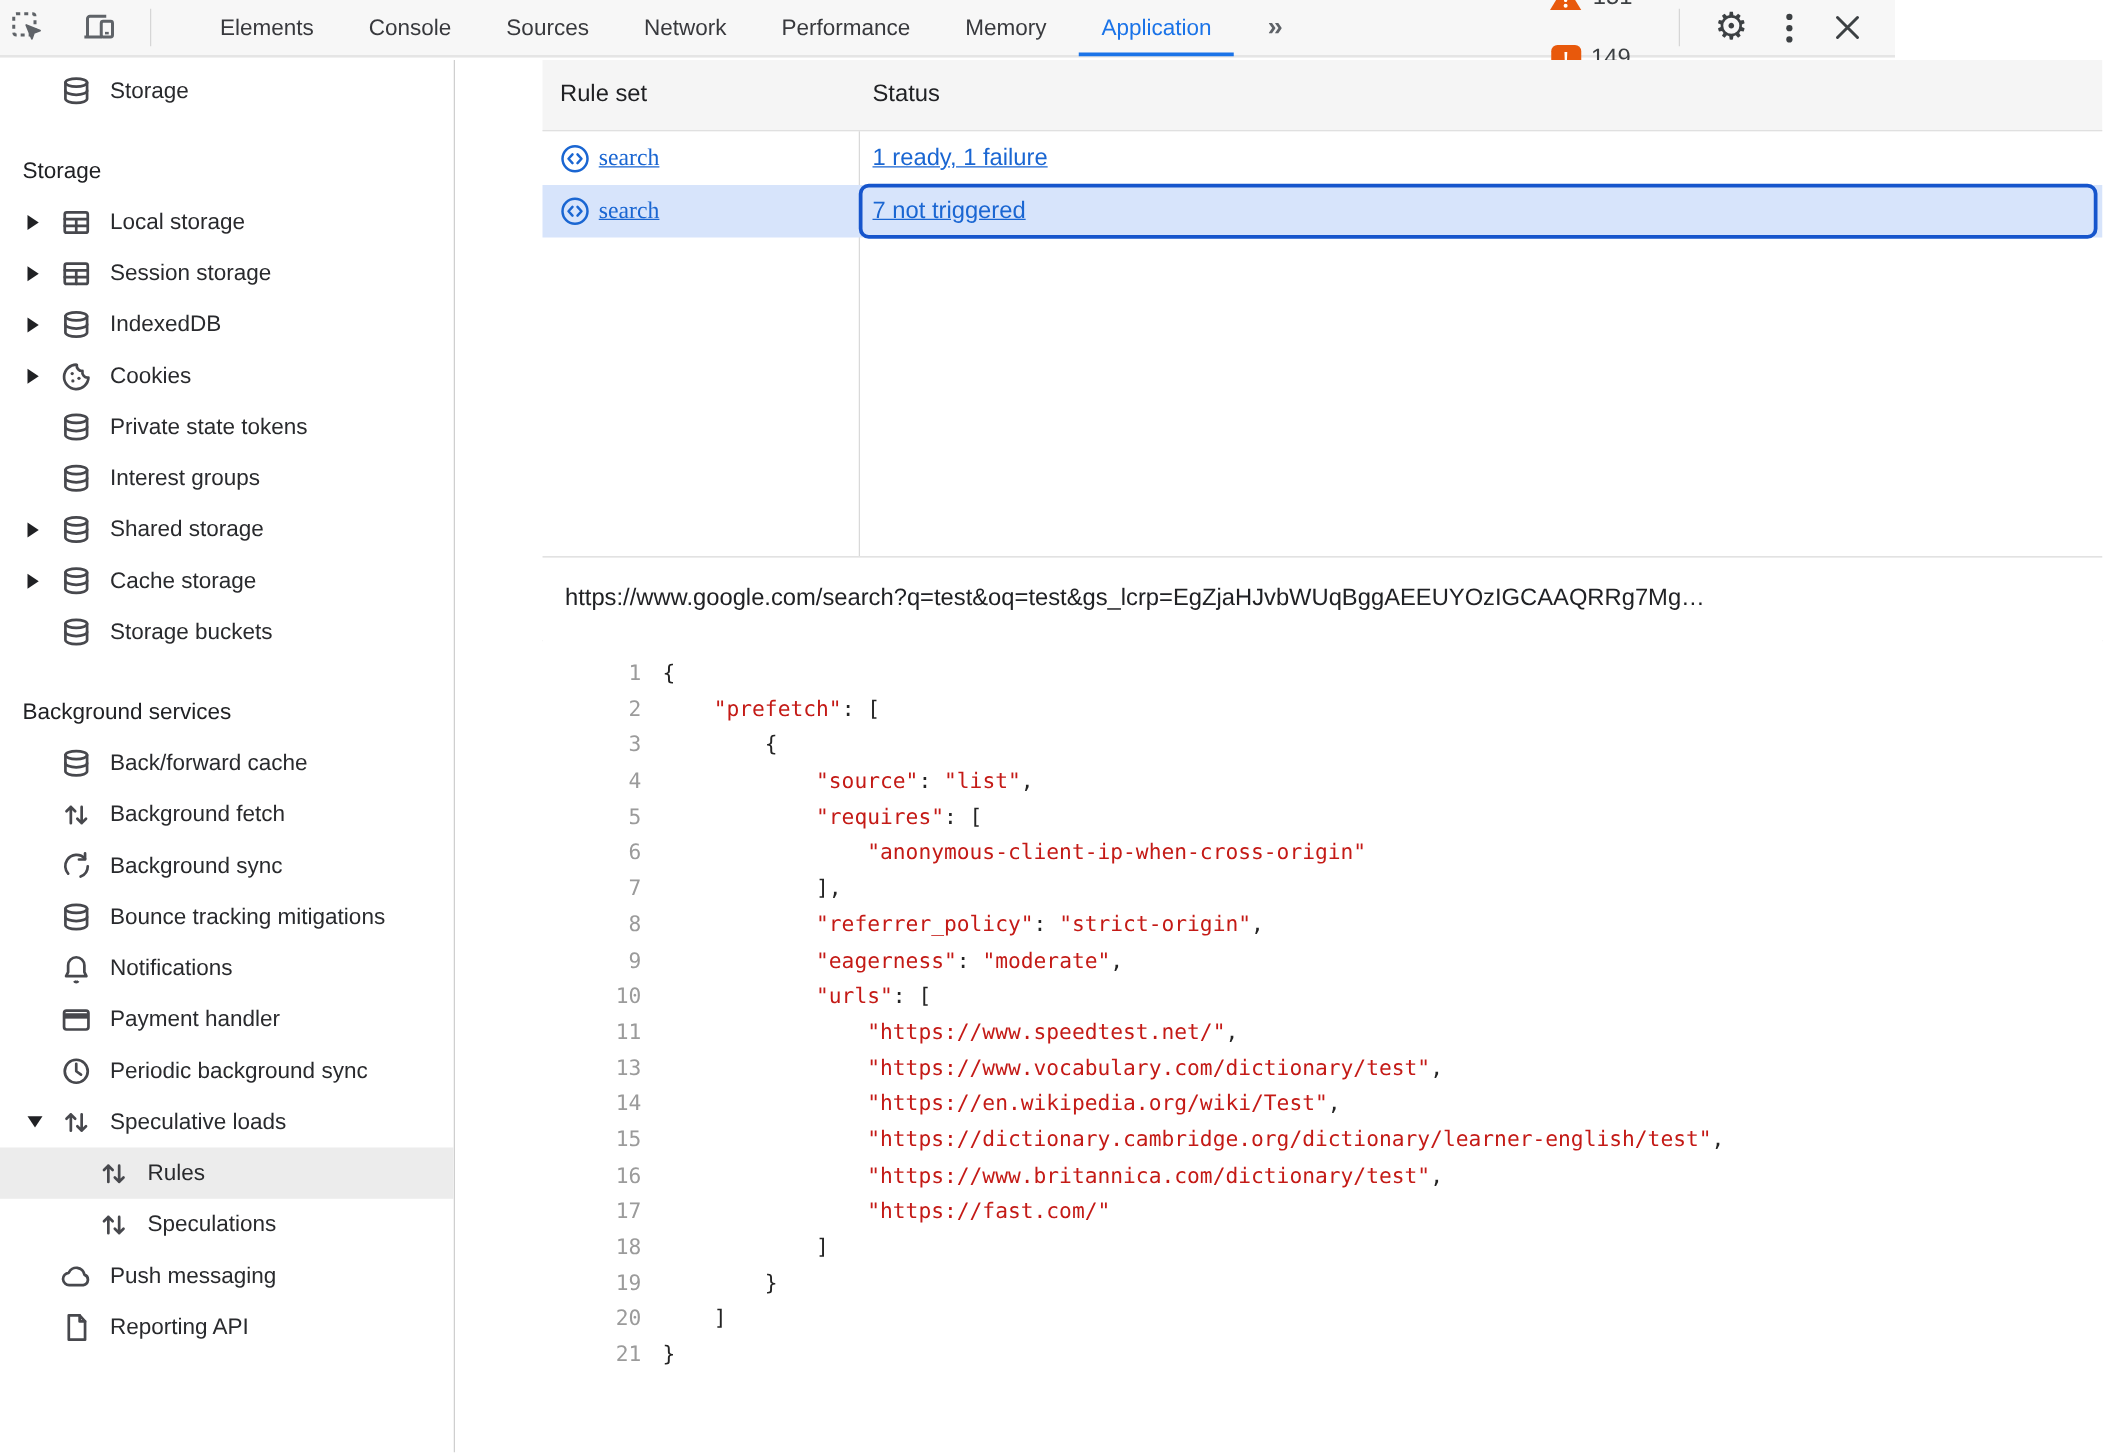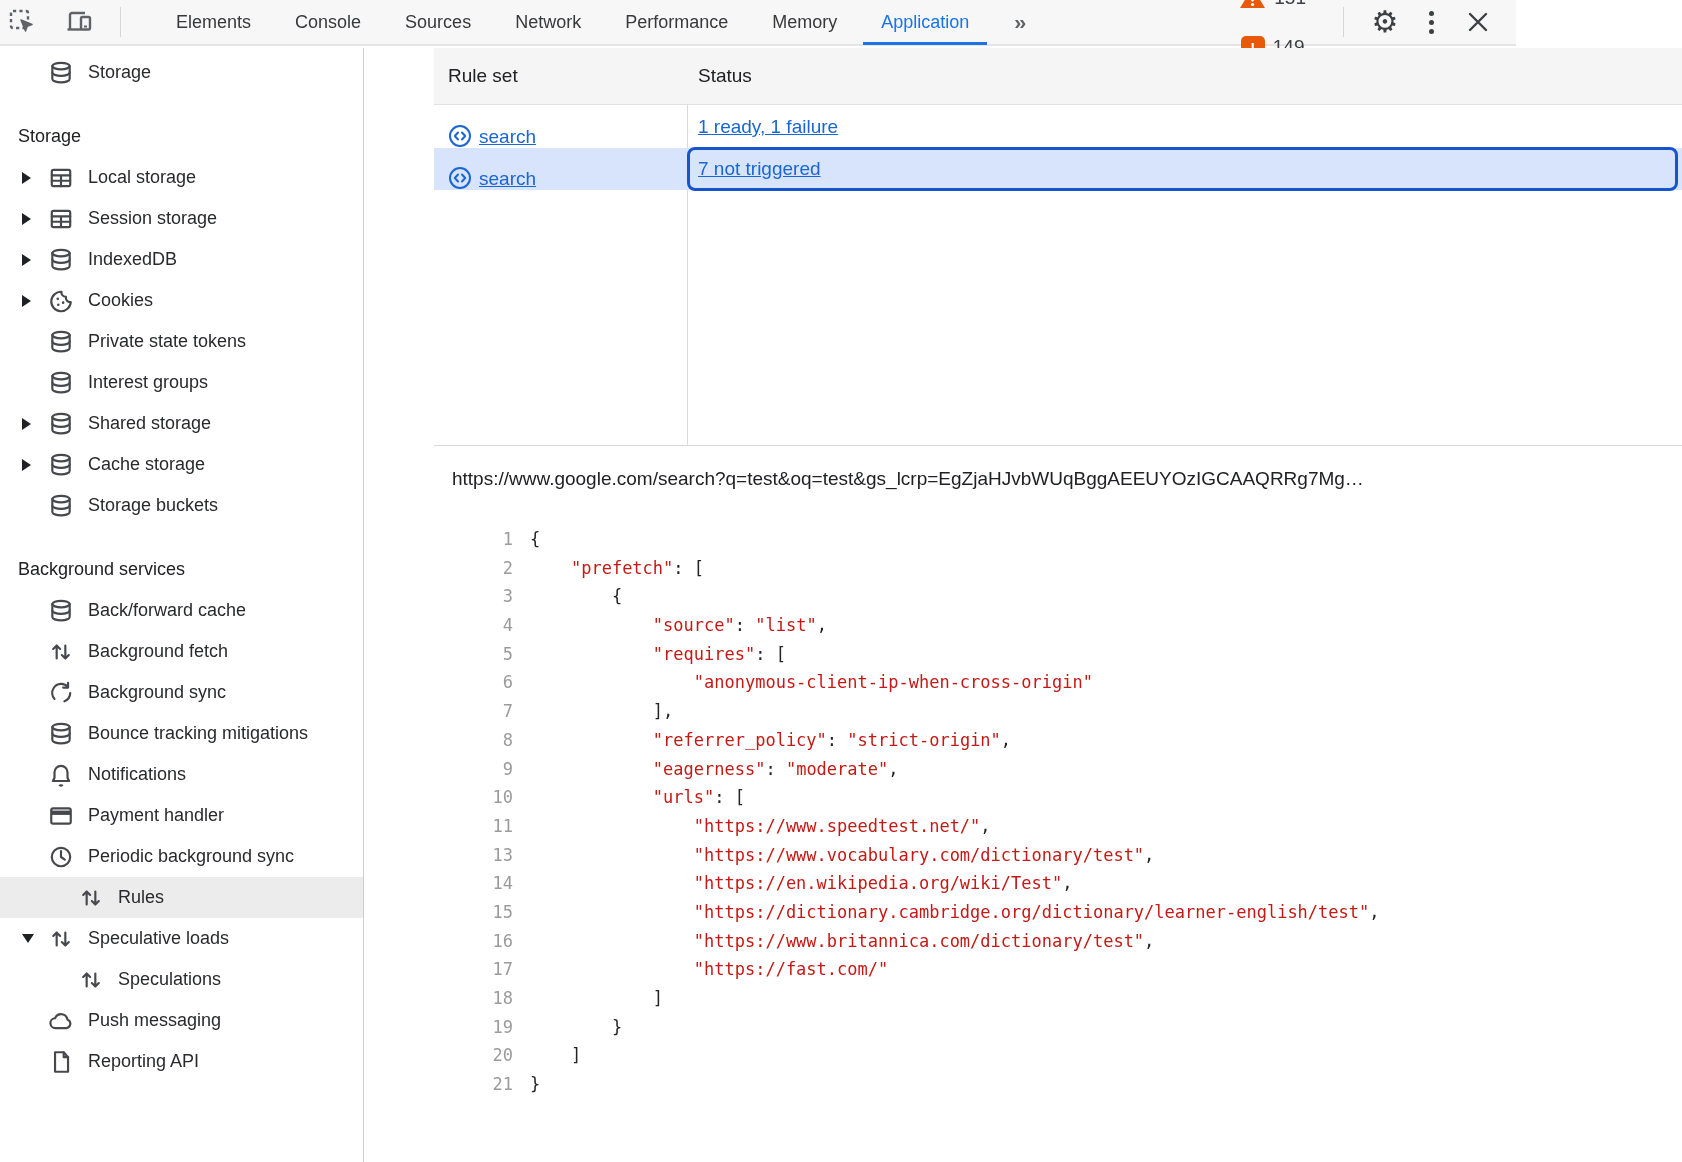--- a/index.html
+++ b/index.html
@@ -50,21 +50,21 @@
   .main { position:absolute; left:434px; top:48px; width:1248px; height:1114px; background:#fff; }
   .table-pane { position:absolute; left:0; top:0; width:1248px; height:397px; }
   .col-divider { position:absolute; left:253px; top:0; bottom:0; width:1px; background:#d9d9d9; }
   .tbl-header { position:absolute; left:0; top:0; width:1248px; height:57px; background:#f5f5f5;
                 border-bottom:1px solid #e0e0e0; display:flex; font-size:19px; color:#202124; }
   .th-rule { width:253px; display:flex; align-items:center; padding-left:14px; }
   .th-status { flex:1; display:flex; align-items:center; padding-left:11px; }
   .tbl-rows { position:absolute; left:0; top:58px; width:1248px; }
   .tbl-row { height:42px; display:flex; }
   .tbl-row.selected { background:#d7e4fb; }
-  .td-rule { width:253px; display:flex; align-items:flex-end; padding-left:14px; gap:7px; }
+  .td-rule { width:253px; display:flex; align-items:center; padding-left:14px; gap:7px;font-family:Liberation Serif, serif; }
   .td-status { flex:1; display:flex; align-items:center; padding-left:11px; position:relative; }
   .tbl-row.selected .td-status .focus-ring { position:absolute; left:0; top:-1px; right:4px; bottom:-1px;
        border:3px solid #1655cc; border-radius:8px; pointer-events:none; }
   a.devlink { color:#1a66d2; text-decoration:underline; font-size:19px; cursor:pointer; }
 
   
   .url-bar { position:absolute; left:0; top:397px; width:1248px; height:68px; background:#fff;
              border-top:1px solid #d9d9d9; border-bottom:1px solid #d9d9d9;
              display:flex; align-items:center; padding-left:18px; font-size:19px; color:#202124;
              white-space:nowrap; overflow:hidden; }
@@ -328,41 +328,41 @@
         <div class="tree-item">
           <span class="arrow-slot"></span>
           <span class="tree-ico">
             <svg width="26" height="26" viewBox="0 0 24 24">
               <circle cx="12" cy="12" r="8.5" stroke="#47484d" stroke-width="2" fill="none" stroke-linecap="round" stroke-linejoin="round"></circle>
               <path d="M12 6.5 V12 L15.5 14.5" stroke="#47484d" stroke-width="2" fill="none" stroke-linecap="round" stroke-linejoin="round"></path>
             </svg>
           </span>
           <span>Periodic background sync</span>
         </div>
-        <div class="tree-item indent1 selected">
-          <span class="arrow-slot"></span>
+        <div class="tree-item">
+          <span class="arrow-slot">
+            <span class="tri-down"></span>
+          </span>
           <span class="tree-ico">
             <svg width="26" height="26" viewBox="0 0 24 24">
               <path d="M8 18 V6 M8 6 L4.8 9.2 M8 6 L11.2 9.2" stroke="#47484d" stroke-width="2" fill="none" stroke-linecap="round" stroke-linejoin="round"></path>
               <path d="M16 6 V18 M16 18 L12.8 14.8 M16 18 L19.2 14.8" stroke="#47484d" stroke-width="2" fill="none" stroke-linecap="round" stroke-linejoin="round"></path>
             </svg>
           </span>
-          <span>Rules</span>
-        </div>
-        <div class="tree-item">
-          <span class="arrow-slot">
-            <span class="tri-down"></span>
-          </span>
+          <span>Speculative loads</span>
+        </div>
+        <div class="tree-item indent1 selected">
+          <span class="arrow-slot"></span>
           <span class="tree-ico">
             <svg width="26" height="26" viewBox="0 0 24 24">
               <path d="M8 18 V6 M8 6 L4.8 9.2 M8 6 L11.2 9.2" stroke="#47484d" stroke-width="2" fill="none" stroke-linecap="round" stroke-linejoin="round"></path>
               <path d="M16 6 V18 M16 18 L12.8 14.8 M16 18 L19.2 14.8" stroke="#47484d" stroke-width="2" fill="none" stroke-linecap="round" stroke-linejoin="round"></path>
             </svg>
           </span>
-          <span>Speculative loads</span>
+          <span>Rules</span>
         </div>
         <div class="tree-item indent1">
           <span class="arrow-slot"></span>
           <span class="tree-ico">
             <svg width="26" height="26" viewBox="0 0 24 24">
               <path d="M8 18 V6 M8 6 L4.8 9.2 M8 6 L11.2 9.2" stroke="#47484d" stroke-width="2" fill="none" stroke-linecap="round" stroke-linejoin="round"></path>
               <path d="M16 6 V18 M16 18 L12.8 14.8 M16 18 L19.2 14.8" stroke="#47484d" stroke-width="2" fill="none" stroke-linecap="round" stroke-linejoin="round"></path>
             </svg>
           </span>
           <span>Speculations</span>

